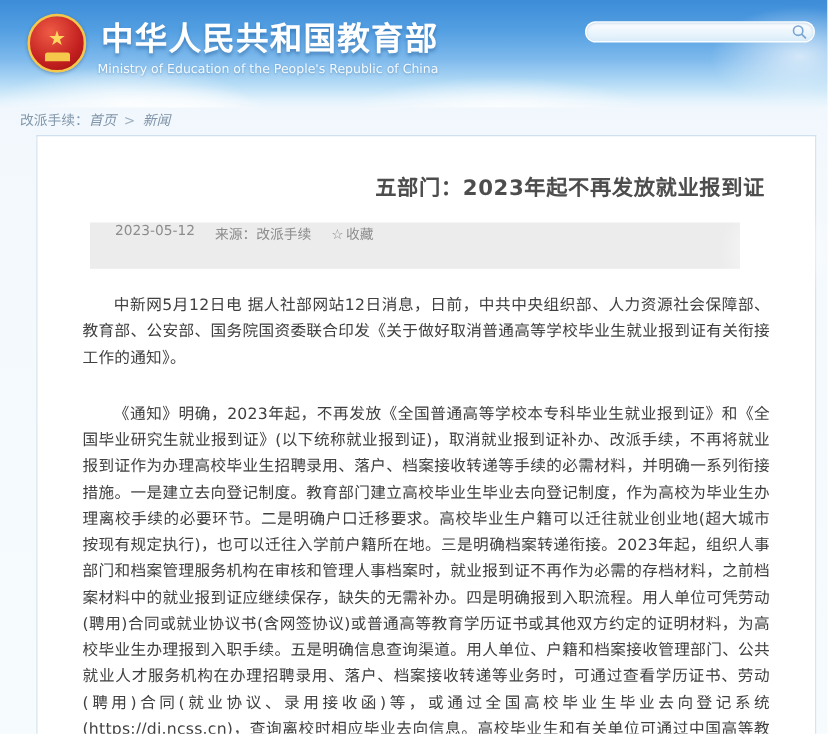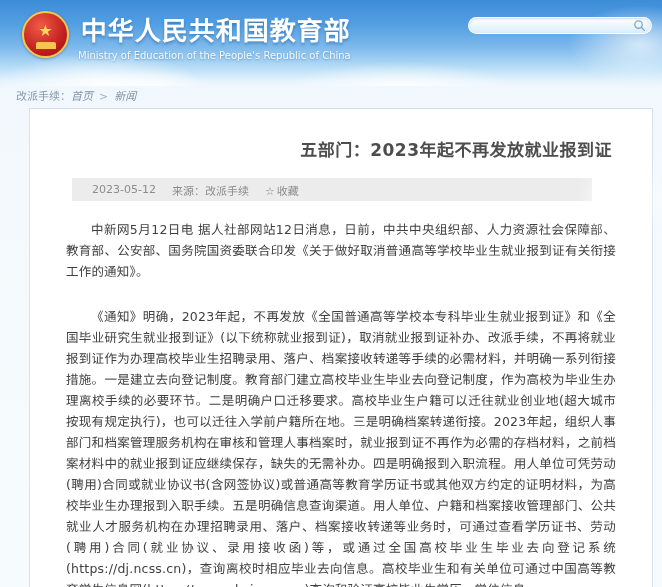--- a/index.html
+++ b/index.html
@@ -97,23 +97,23 @@
     z-index: 3;
   }
   .article-title {
     margin: 27px 40px 0;
     text-align: right;
     font-size: 17px; font-weight: bold; color: #4d4d4d;
     letter-spacing: .5px;
   }
   .meta-bar {
     margin: 17px 60px 0 42px;
-    height: 23px;
+    height: 37px;
     background: #ececec;
-    display: flex; align-items: center;
+    display: flex; 
     padding-left: 20px;
     font-size: 11px; color: #8c8c8c;
     white-space: nowrap;
   }
   .meta-bar .m-item { margin-right: 16px; }
   .meta-bar .fav { cursor: pointer; color: #8c8c8c; }
   .meta-bar .fav .star { margin-right: 2px; }
 
   .content-box p {
     margin: 24px 36px 0;

